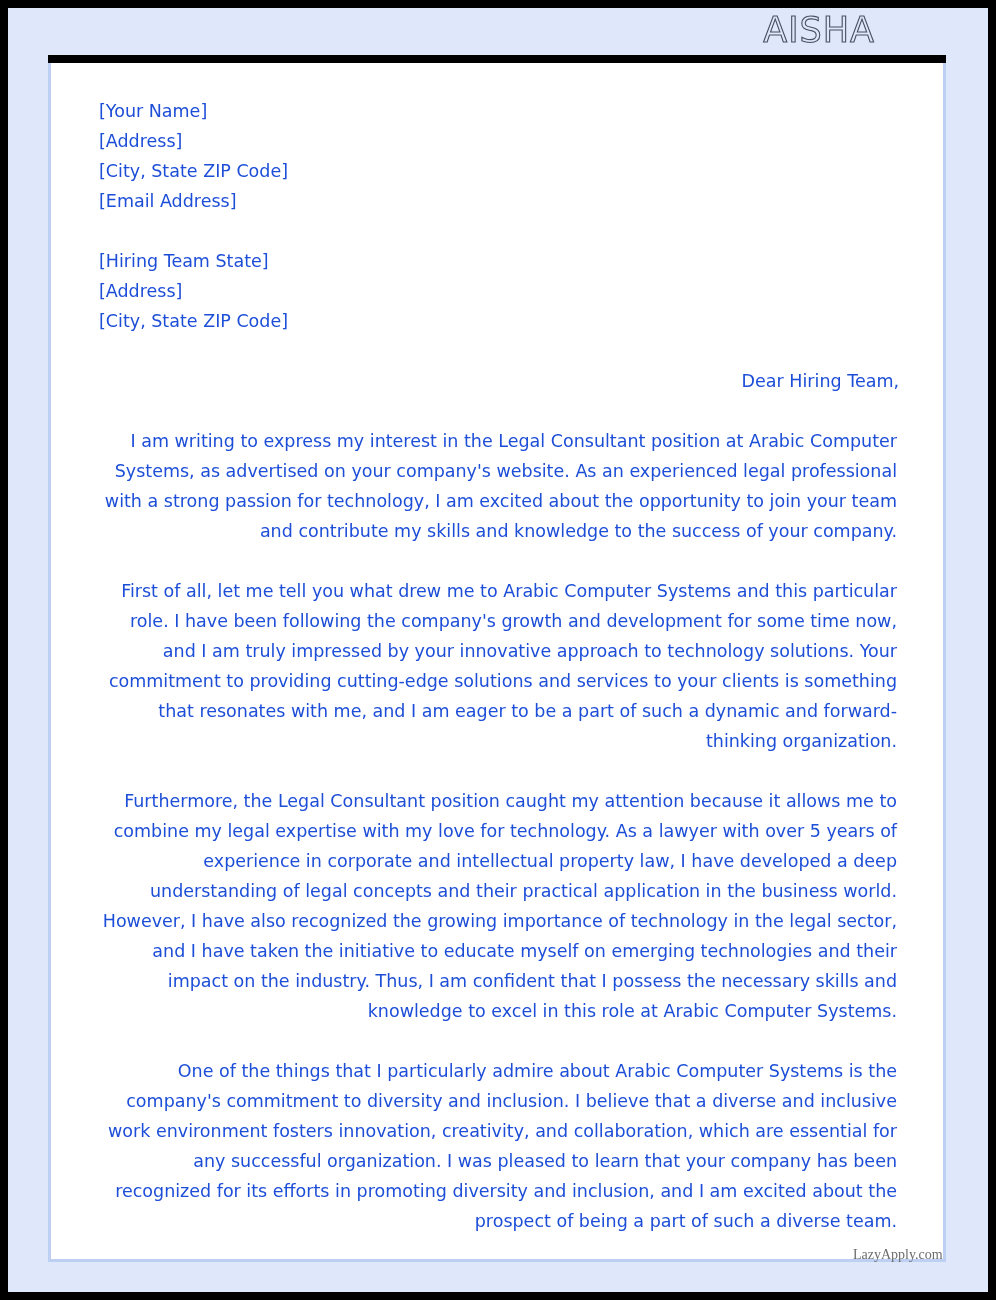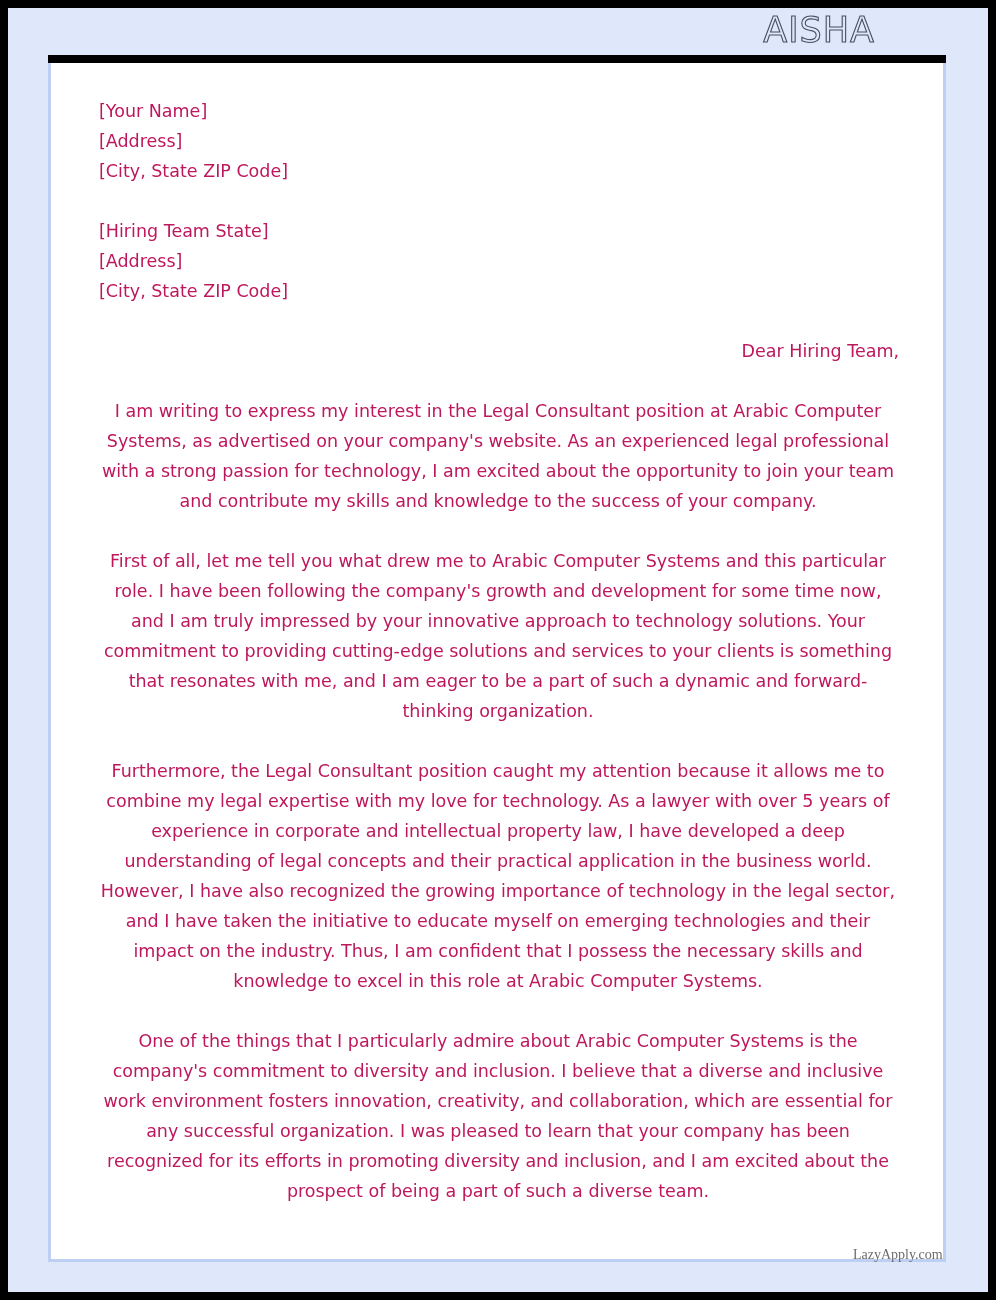--- a/index.html
+++ b/index.html
@@ -84,36 +84,36 @@
 
   
   .letter-body {
     position: absolute;
     left: 91px;
     top: 88px;
     width: 800px;
     font-family: "DejaVu Sans", sans-serif;
     font-size: 17.5px;
     line-height: 30px;
-    color: #be185d;
+    color: #1d4ed8;
   }
   .addr-block {
     margin: 0 0 30px 0;
   }
   .addr-line {
     display: block;
     white-space: nowrap;
   }
   .salutation {
     margin: 0 0 30px 0;
     text-align: right;
   }
   .para {
     margin: 0 2px 30px 0;
-    text-align: center;
+    text-align: right;
   }
   .para:last-child {
     margin-bottom: 0;
   }
 
   
   .watermark {
     position: absolute;
     left: 845px;
     top: 1238px;
@@ -138,20 +138,21 @@
     <div class="sheet-rule"></div>
 
     <div class="letter-sheet"></div>
 
     <div class="letter-body">
 
       <div class="addr-block">
         <span class="addr-line">[Your Name]</span>
         <span class="addr-line">[Address]</span>
         <span class="addr-line">[City, State ZIP Code]</span>
+        <span class="addr-line">[Email Address]</span>
       </div>
 
       <div class="addr-block">
         <span class="addr-line">[Hiring Team State]</span>
         <span class="addr-line">[Address]</span>
         <span class="addr-line">[City, State ZIP Code]</span>
       </div>
 
       <p class="salutation">Dear Hiring Team,</p>
 

